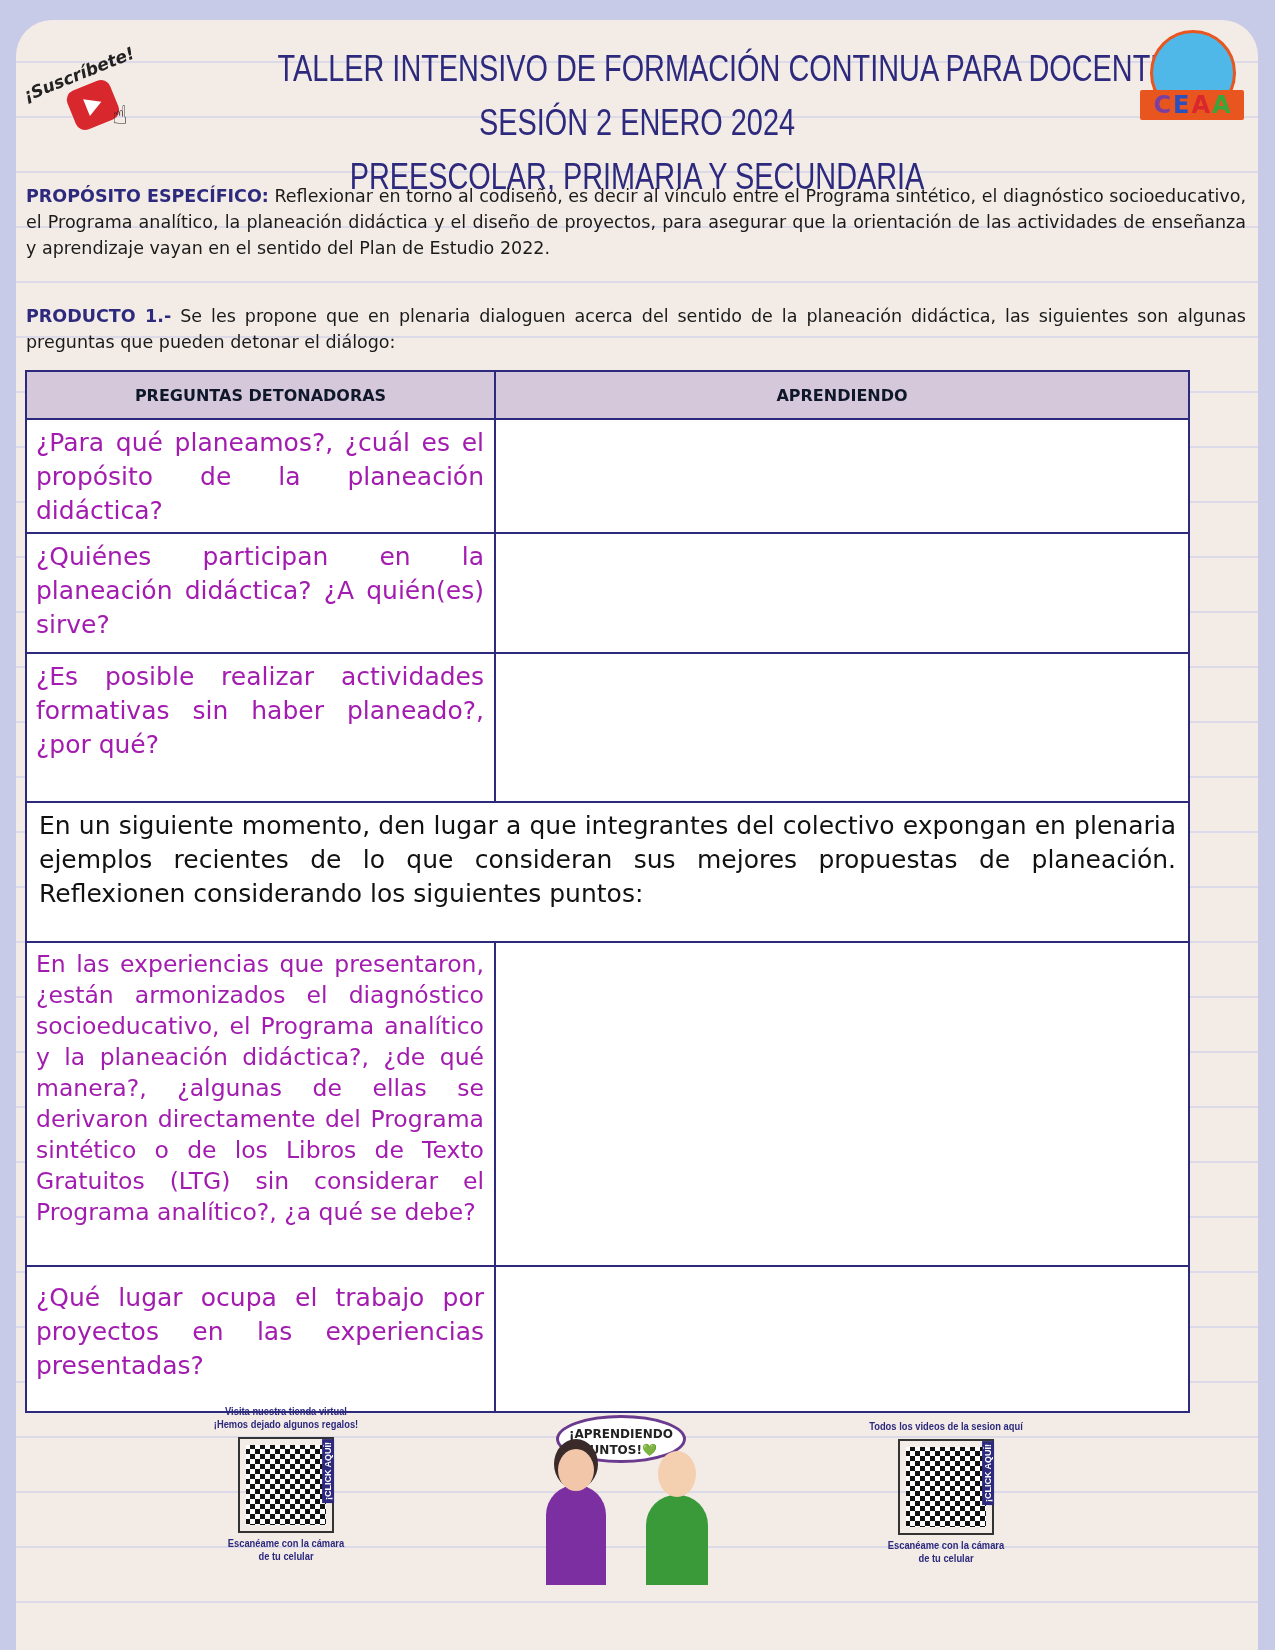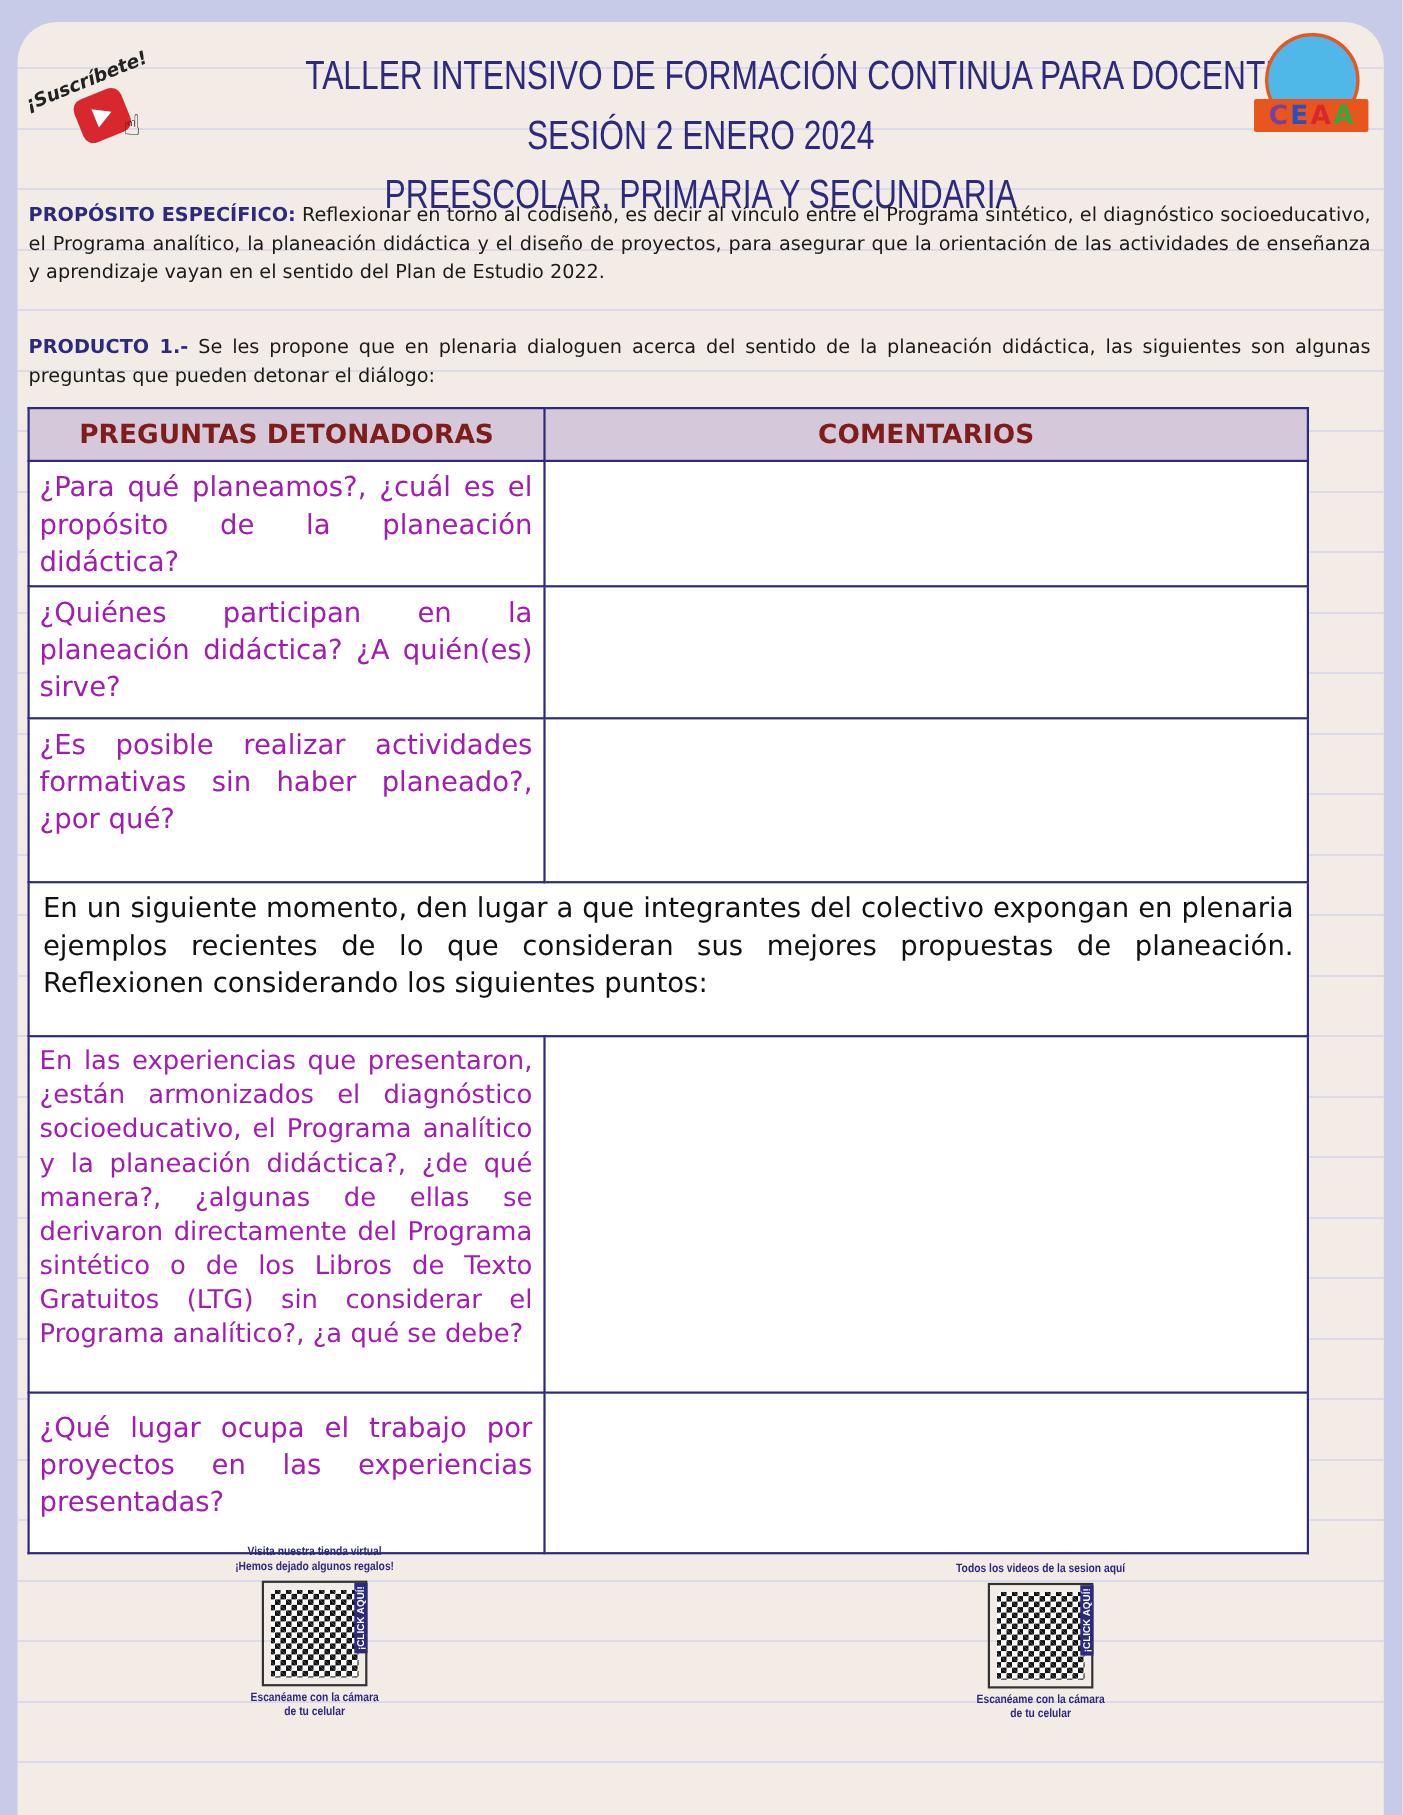--- a/index.html
+++ b/index.html
@@ -40,21 +40,21 @@
   .logo .band span:nth-child(4){color:#3aa53a;}
   .text-block { position:absolute; left:10px; right:12px; font-family:"DejaVu Sans", sans-serif; font-size:17.5px; line-height:26px; color:#1a1a1a; text-align:justify; }
   .lbl { color:#2d2a7e; font-weight:bold; }
   .purpose { top:163px; }
   .product { top:283px; }
   table.q {
     position:absolute; left:9px; top:350px; width:1163px; border-collapse:collapse;
     font-family:"DejaVu Sans", sans-serif; table-layout:fixed;
   }
   table.q td, table.q th { border:2px solid #2d2a7e; vertical-align:top; }
-  table.q th { background:#d5c8da; color:#7f1d1d; font-size:24px; font-weight:bold; height:46px; vertical-align:middle; padding:0;margin-left:12px; }
+  table.q th { background:#d5c8da; color:#0f172a; font-size:16px; font-weight:bold; height:46px; vertical-align:middle; padding:0;margin-left:12px; }
   table.q td { background:#fff; }
   table.q td.qcell { font-size:25px; line-height:34px; padding:6px 10px 4px 9px; text-align:justify; color:#a21caf; }
   table.q td.qcell.small { font-size:23.5px; line-height:31px; }
   table.q td.full { font-size:25px; line-height:34px; padding:6px 12px; text-align:justify; color:#111; }
   .foot { position:absolute; top:1385px; width:200px; text-align:center; font-family:"Liberation Sans", sans-serif; color:#2d2a7e; font-weight:bold; }
   .foot .cap { font-size:11px; line-height:13px; transform:scaleX(0.85); }
   .qr { margin:6px auto 4px; width:80px; height:80px; background:#fff; padding:6px; position:relative;
     background-image:
       linear-gradient(45deg, #111 25%, transparent 25%, transparent 75%, #111 75%),
       linear-gradient(45deg, #111 25%, transparent 25%, transparent 75%, #111 75%);
@@ -107,21 +107,21 @@
   </div>
 
   <table class="q">
     <colgroup>
         <col style="width:469px">
         <col style="width:694px">
       </colgroup>
     <tbody>
         <tr>
       <th>PREGUNTAS DETONADORAS</th>
-      <th>COMENTARIOS</th>
+      <th>APRENDIENDO</th>
     </tr>
     <tr style="height:112px">
       <td class="qcell">¿Para qué planeamos?, ¿cuál es el propósito de la planeación didáctica?</td>
       <td></td>
     </tr>
     <tr style="height:120px">
       <td class="qcell">¿Quiénes participan en la planeación didáctica? ¿A quién(es) sirve?</td>
       <td></td>
     </tr>
     <tr style="height:149px">
@@ -145,20 +145,25 @@
   <div class="foot" style="left:170px">
     <div class="cap">Visita nuestra tienda virtual</div>
     <div class="cap">¡Hemos dejado algunos regalos!</div>
     <div class="qr">
       <span class="click">¡CLICK AQUÍ!</span>
     </div>
     <div class="cap">Escanéame con la cámara</div>
     <div class="cap">de tu celular</div>
   </div>
 
+  <div class="mascots">
+    <div class="bubble">¡APRENDIENDO JUNTOS!💚</div>
+    <div class="person1"></div>
+    <div class="person2"></div>
+  </div>
 
   <div class="foot" style="left:830px; top:1400px">
     <div class="cap">Todos los videos de la sesion aquí</div>
     <div class="qr">
       <span class="click">¡CLICK AQUÍ!</span>
     </div>
     <div class="cap">Escanéame con la cámara</div>
     <div class="cap">de tu celular</div>
   </div>
 </div>

